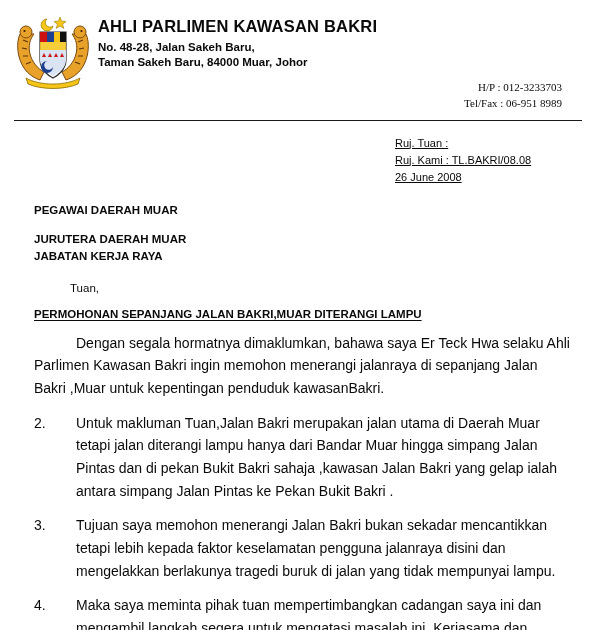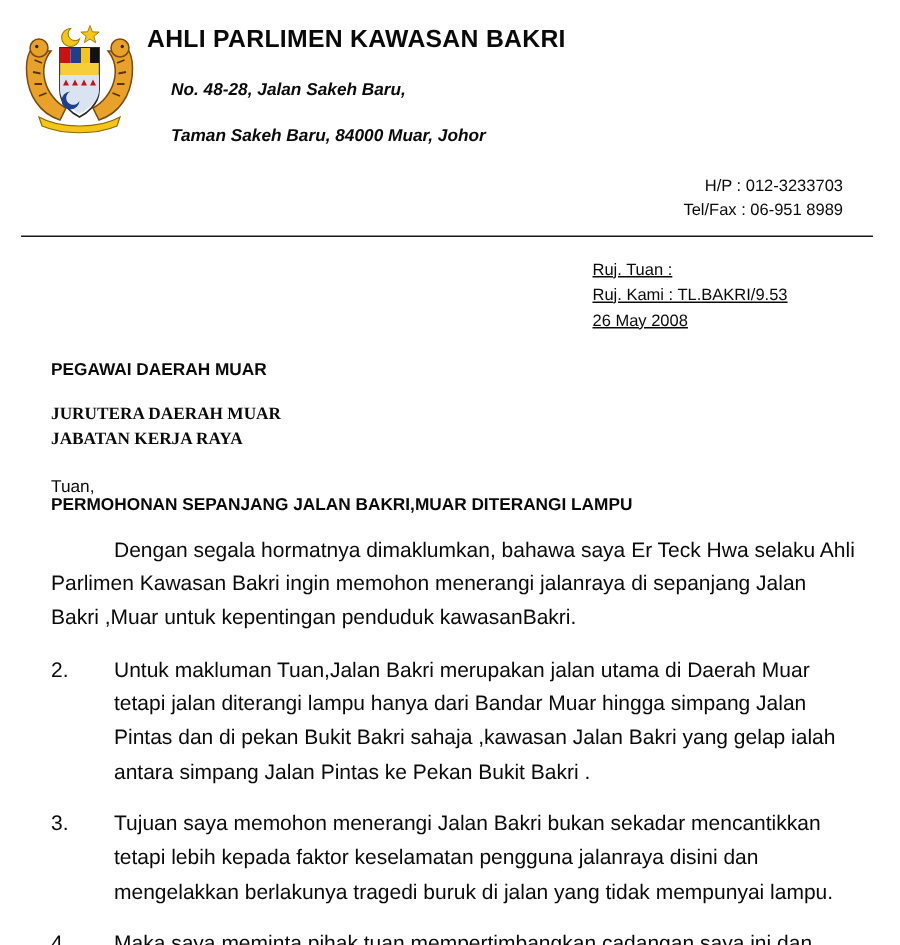--- a/index.html
+++ b/index.html
@@ -46,29 +46,29 @@
     font-size: 16.5px;
     font-weight: bold;
     letter-spacing: 0.2px;
     line-height: 1.25;
     margin: 0 0 3px 0;
   }
   .org-addr1, .org-addr2 {
     font-size: 11.5px;
     font-weight: bold;
     line-height: 1.35;
-    margin: 16px;
-    font-style: italic;
+    margin: 0;
   }
 
   .contact {
     text-align: right;
     font-size: 11px;
     line-height: 1.5;
     margin: 8px 20px 0 0;
+    font-family: Liberation Serif, serif;
   }
   .contact div { white-space: nowrap; }
 
   .rule {
     border: none;
     border-top: 1.6px solid #1a1a1a;
     margin: 8px 18px 0 14px;
   }
 
   
@@ -87,31 +87,33 @@
   }
   .addressee {
     margin-top: 16px;
     font-size: 11.5px;
     font-weight: bold;
     line-height: 1.5;
   }
   .addressee .grp {
     margin-bottom: 12px;
   }
-  .addressee .grp:last-child { margin-bottom: 16px; font-family: Liberation Serif, serif; }
+  .addressee .grp:last-child { margin-bottom: 16px; }
 
   .salutation {
     margin-top: 14px;
     font-size: 11.5px;
+    margin-left: 36px;
   }
 
   .subject {
-    margin-top: 0;
-    font-size: 11.5px;
-    font-weight: bold;
+    margin-top: 14px;
+    font-size: 11.5px;
+    font-weight: bold;
+    text-decoration: underline;
     text-underline-offset: 2px;
   }
 
   .para {
     margin-top: 12px;
     font-size: 14px;
     line-height: 1.62;
     text-align: left;
   }
   .para .indent {
@@ -175,22 +177,22 @@
         <div>Tel/Fax :  06-951 8989</div>
       </div>
     </div>
 
   </div>
 
   <hr class="rule">
 
   <div class="refblock">
     <div>Ruj. Tuan :</div>
-    <div>Ruj. Kami : TL.BAKRI/9.53</div>
-    <div>26 May 2008</div>
+    <div>Ruj. Kami : TL.BAKRI/08.08</div>
+    <div>26 June 2008</div>
   </div>
 
   <div class="body">
 
     <div class="addressee">
       <div class="grp">
         <div>PEGAWAI DAERAH MUAR</div>
       </div>
       <div class="grp">
       </div>

